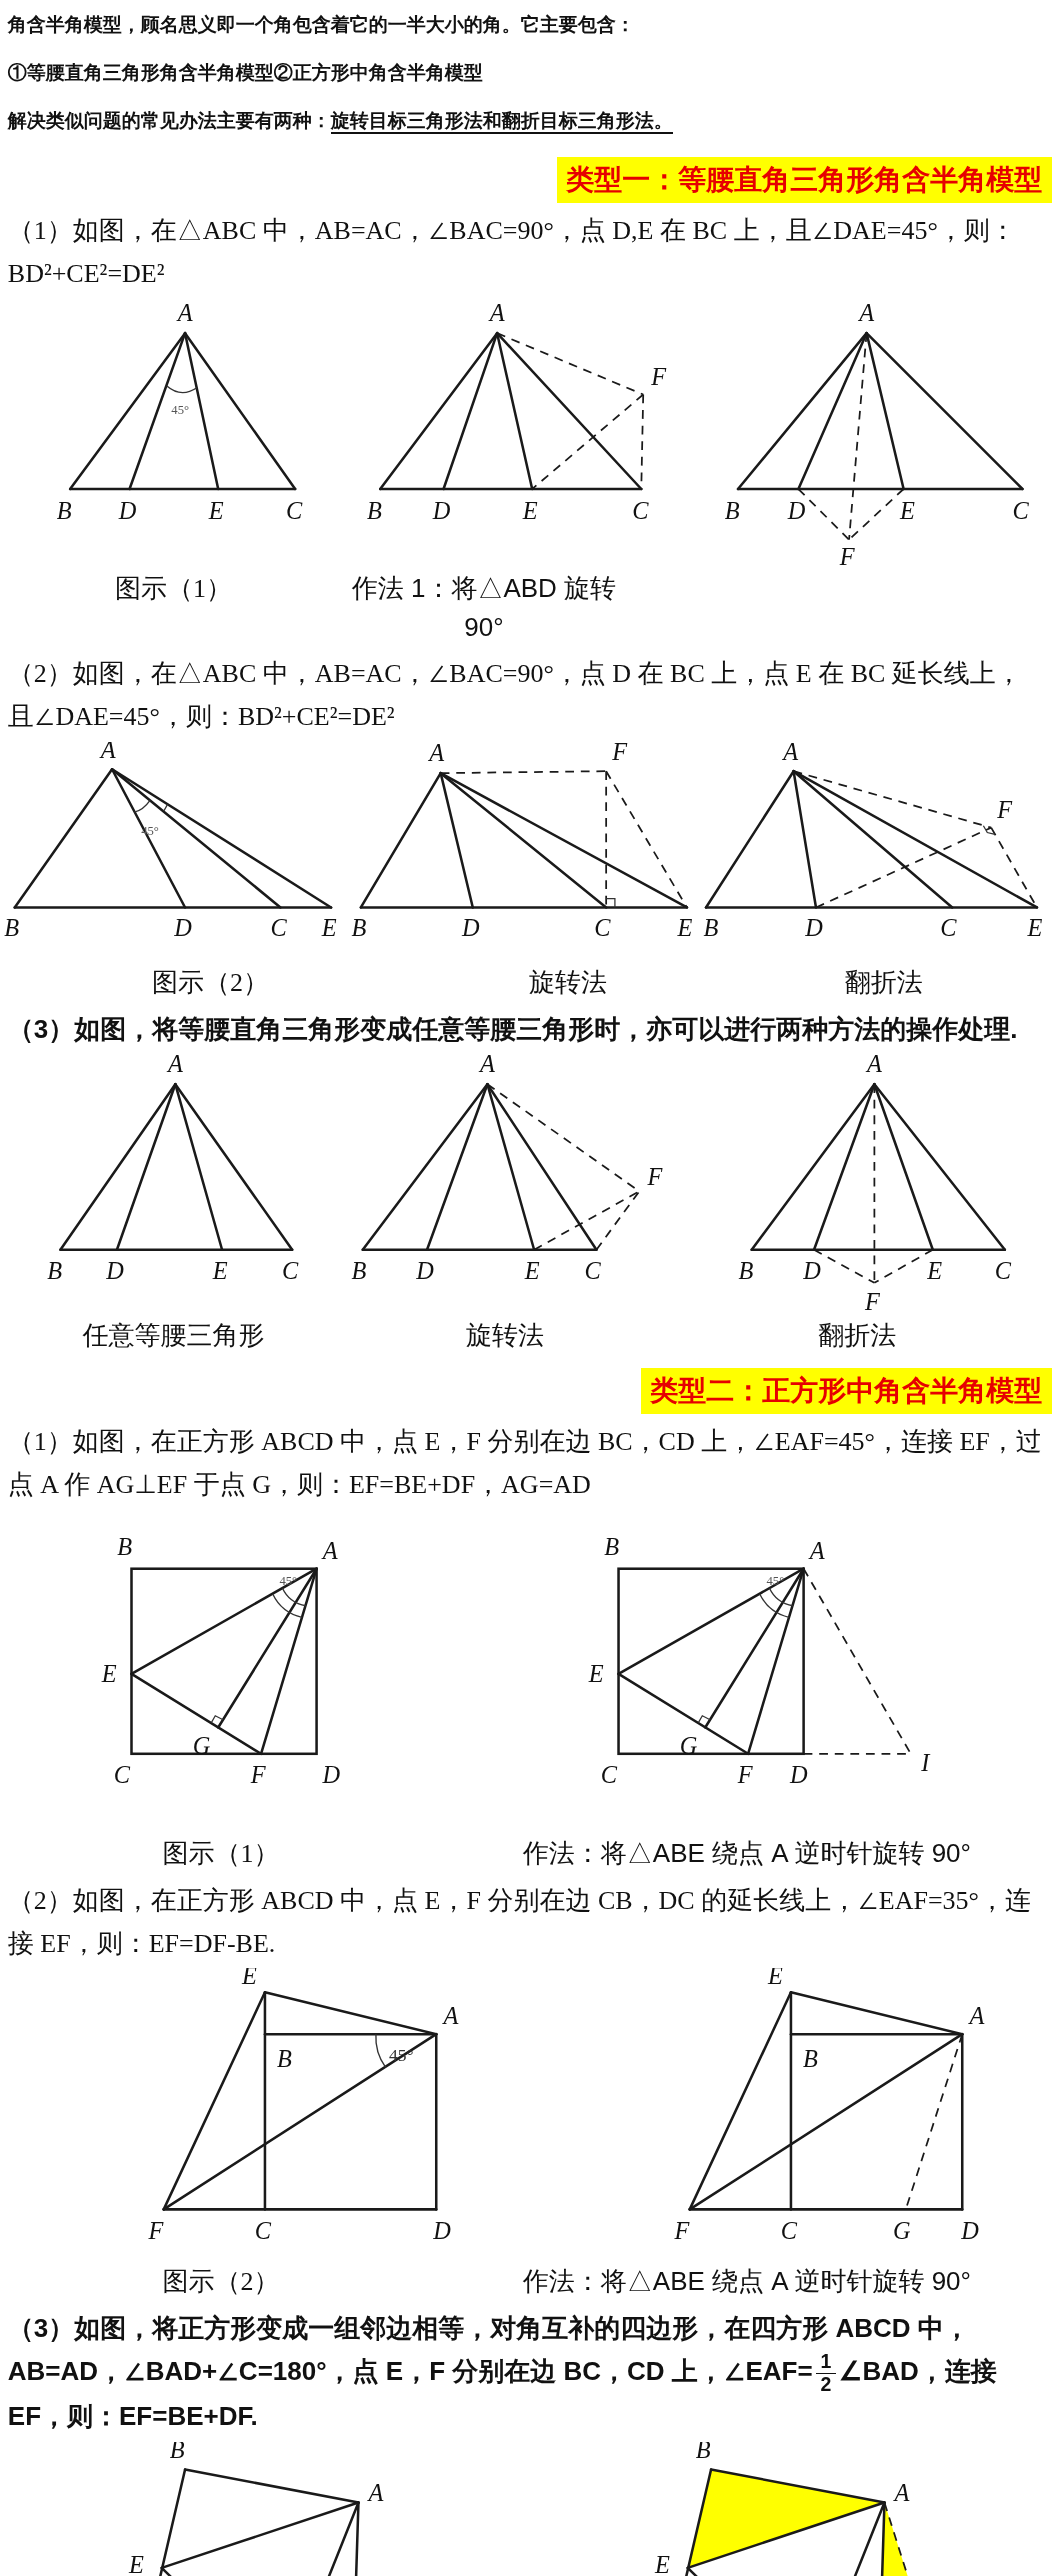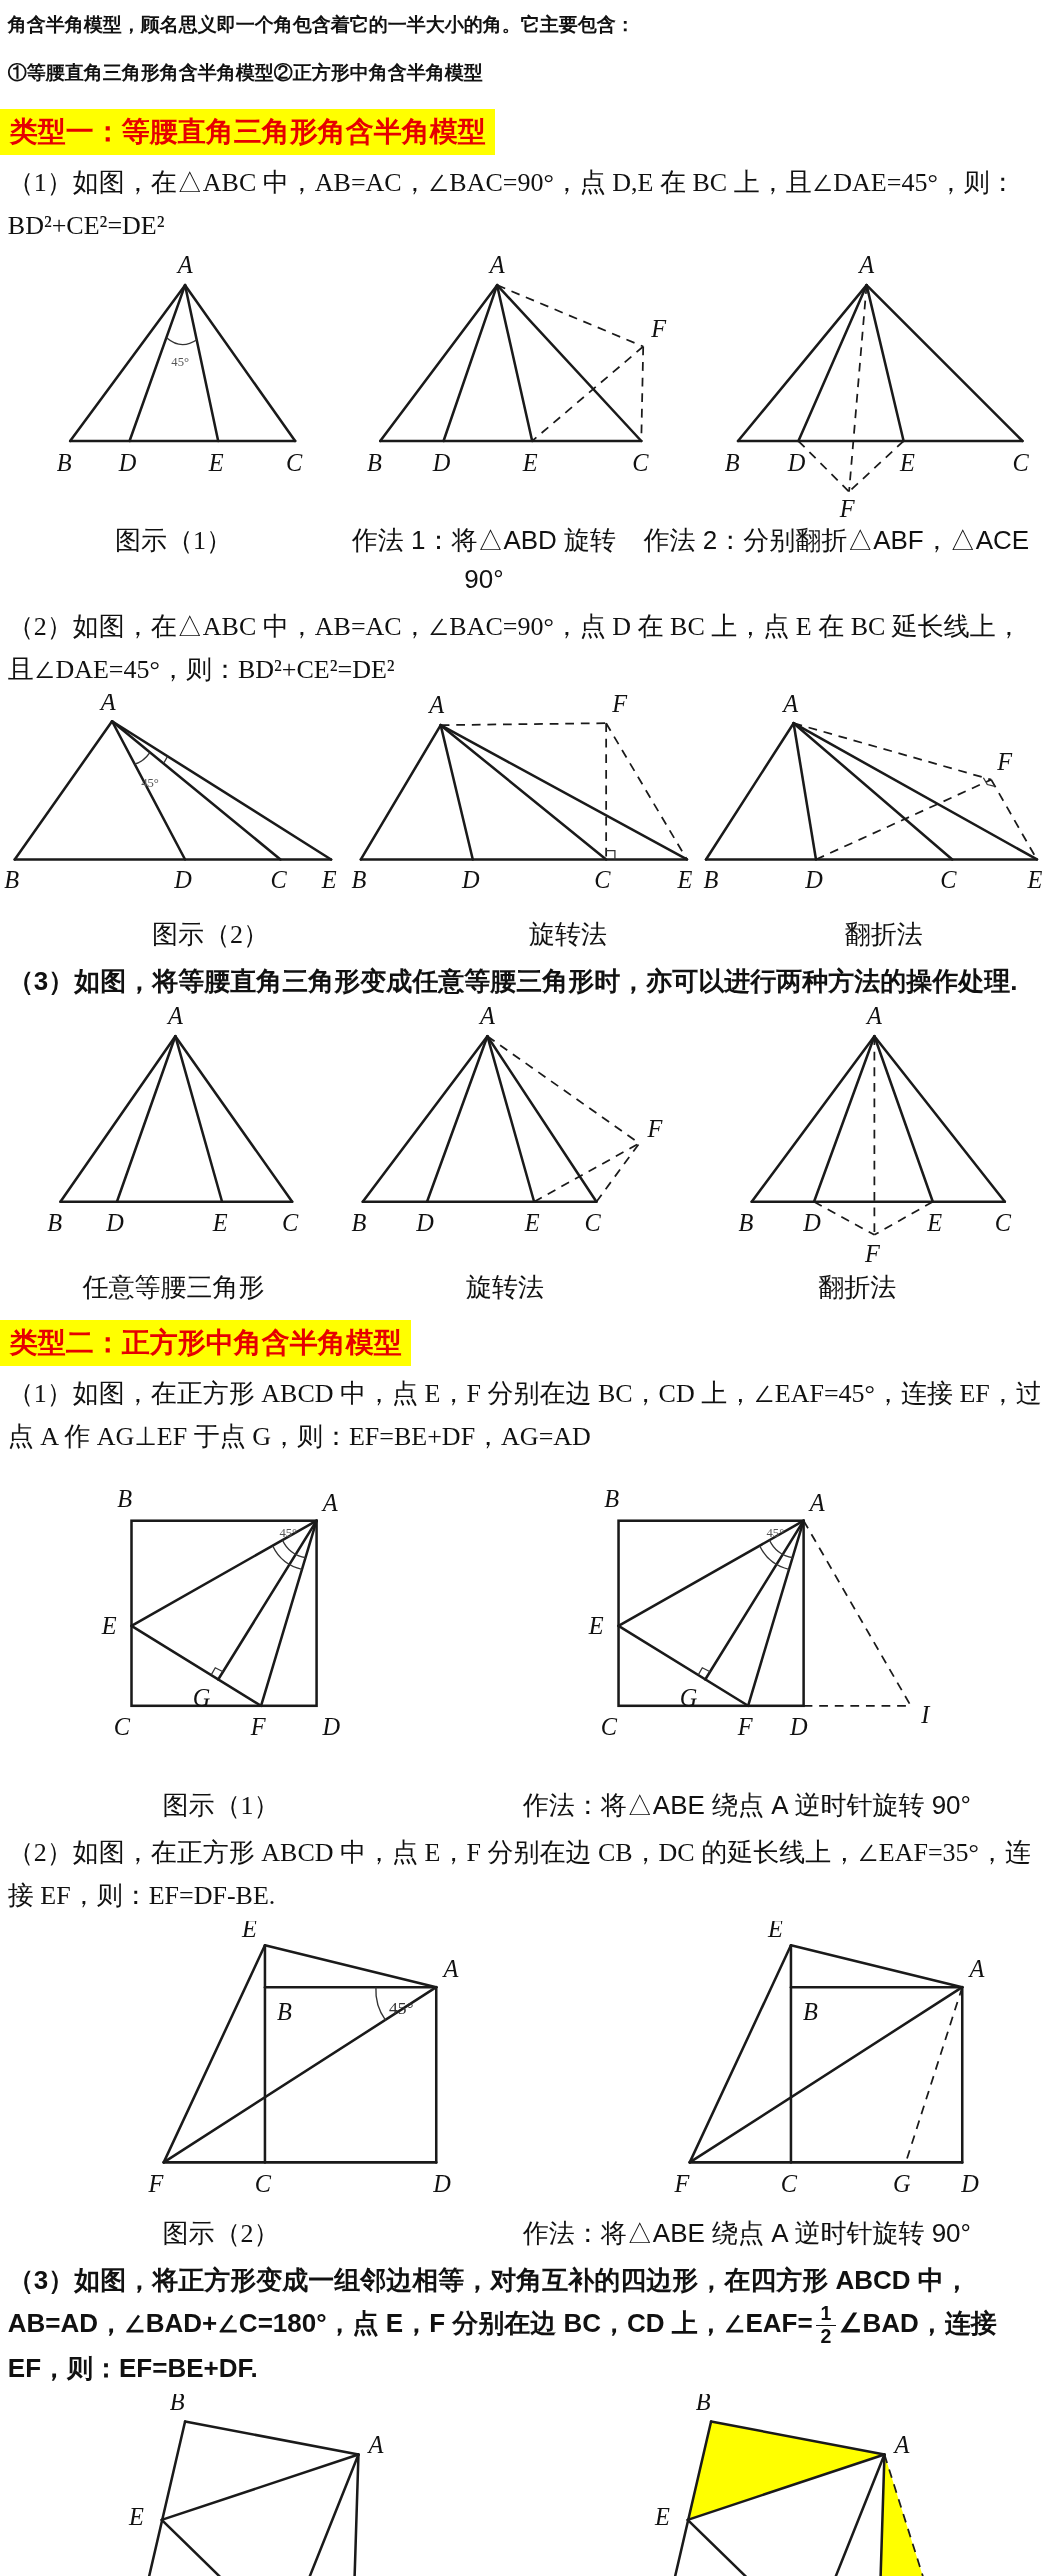--- a/index.html
+++ b/index.html
@@ -6,21 +6,21 @@
     --highlight-bg:#ffff00;
     --highlight-text:#e60000;
     --diagram-line:#1a1a1a;
     --diagram-fill:#ffff00;
   }
   html,body{margin:0;padding:0;background:#ffffff;}
   body{width:1052px;color:#111;font-family:"Liberation Serif",serif;}
   .para{font-size:26px;line-height:43px;margin:3.9px 7.8px;}
   .intro .para{font-family:"Liberation Sans",sans-serif;font-weight:bold;font-size:19px;line-height:46px;margin:1.9px 7.8px;}
   .u{border-bottom:2.4px solid #111;padding-bottom:1px;}
-  .center{text-align:left;}
+  .center{text-align:right;}
   .hblock{margin:13.6px 0 5.8px 0;}
   .hl{display:inline-block;background:var(--highlight-bg);color:var(--highlight-text);
       font-family:"Liberation Sans",sans-serif;font-weight:bold;font-size:28px;padding:3.9px 9.7px;}
   .bold-sans{font-family:"Liberation Sans",sans-serif;font-weight:bold;}
   .dgrow{display:flex;width:1052px;align-items:flex-end;}
   .caps{display:flex;width:1052px;font-size:26px;line-height:39px;margin:1.9px 0 5.8px 0;}
   .cap{text-align:center;}
   .cap.heavy{font-family:"Liberation Sans",sans-serif;font-weight:normal;}
   .w33{width:33%;} .w26{width:26%;} .w41{width:41%;}
   .w40{width:40%;} .w28{width:28%;} .w32{width:32%;}
@@ -38,20 +38,21 @@
   .frac{display:inline-flex;flex-direction:column;vertical-align:middle;text-align:center;
         font-size:19.5px;line-height:21.4px;margin:0 2.9px;}
   .frac .num{border-bottom:1.9px solid #111;padding:0 4.9px;}
 </style>
 </head>
 <body>
 
 <div class="intro">
   <p class="para">角含半角模型，顾名思义即一个角包含着它的一半大小的角。它主要包含：</p>
   <p class="para">①等腰直角三角形角含半角模型②正方形中角含半角模型</p>
+  <p class="para"><span>解决类似问题的常见办法主要有两种：</span><span class="u">旋转目标三角形法和翻折目标三角形法。</span></p>
 </div>
 
 <div class="center hblock">
   <span class="hl">类型一：等腰直角三角形角含半角模型</span>
 </div>
 
 <p class="para">（1）如图，在△ABC 中，AB=AC，∠BAC=90°，点 D,E 在 BC 上，且∠DAE=45°，则：BD²+CE²=DE²</p>
 
 <div class="dgrow">
 
@@ -116,21 +117,20 @@
       <text class="lbl" x="98" y="226">D</text>
       <text class="lbl" x="212" y="226">E</text>
       <text class="lbl" x="328" y="226">C</text>
       <text class="lbl" x="150" y="273">F</text>
     </g>
   </svg>
 </div>
 <div class="caps">
   <span class="cap w33">图示（1）</span>
   <span class="cap w26 heavy">作法 1：将△ABD 旋转 90°</span>
-  <span class="cap w41 heavy">作法 2：分别翻折△ABF，△ACE</span>
 </div>
 
 <p class="para">（2）如图，在△ABC 中，AB=AC，∠BAC=90°，点 D 在 BC 上，点 E 在 BC 延长线上，且∠DAE=45°，则：BD²+CE²=DE²</p>
 
 <div class="dgrow">
 
   <svg width="351" height="219" viewBox="0 0 360 225">
     <g>
       <line class="ln" x1="15" y1="170" x2="340" y2="170"></line>
       <line class="ln" x1="115" y1="28" x2="15" y2="170"></line>

